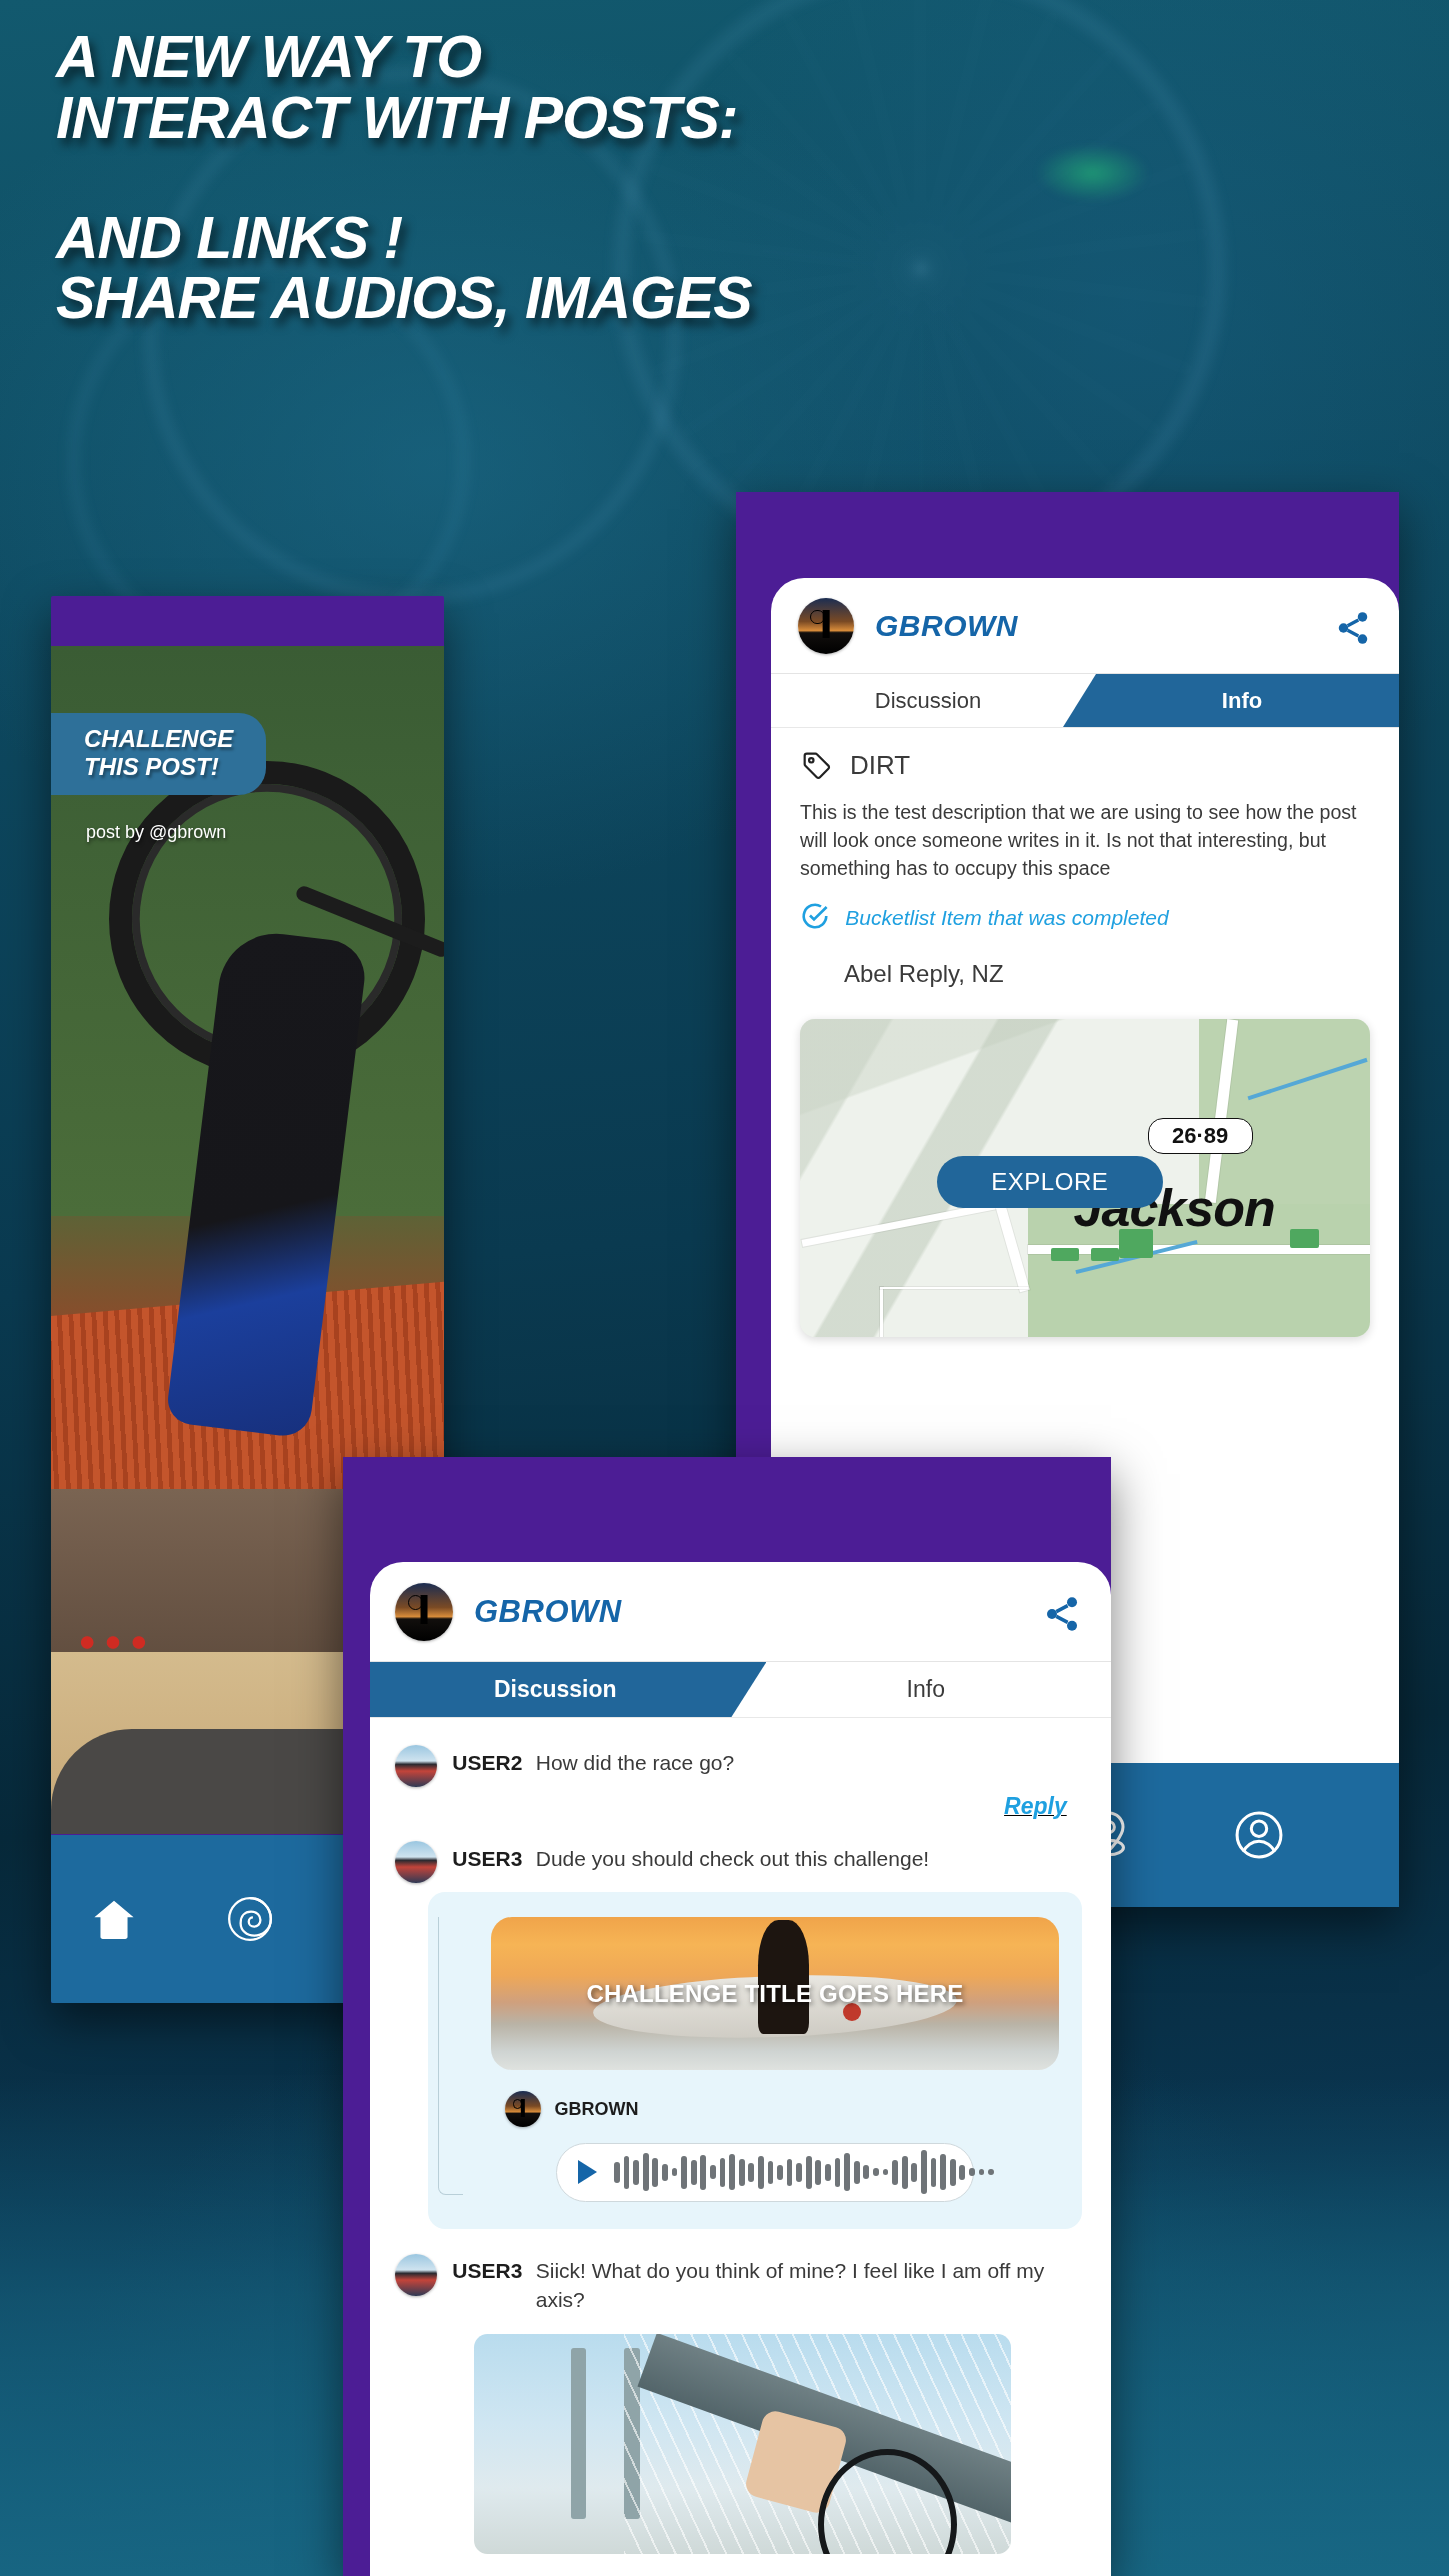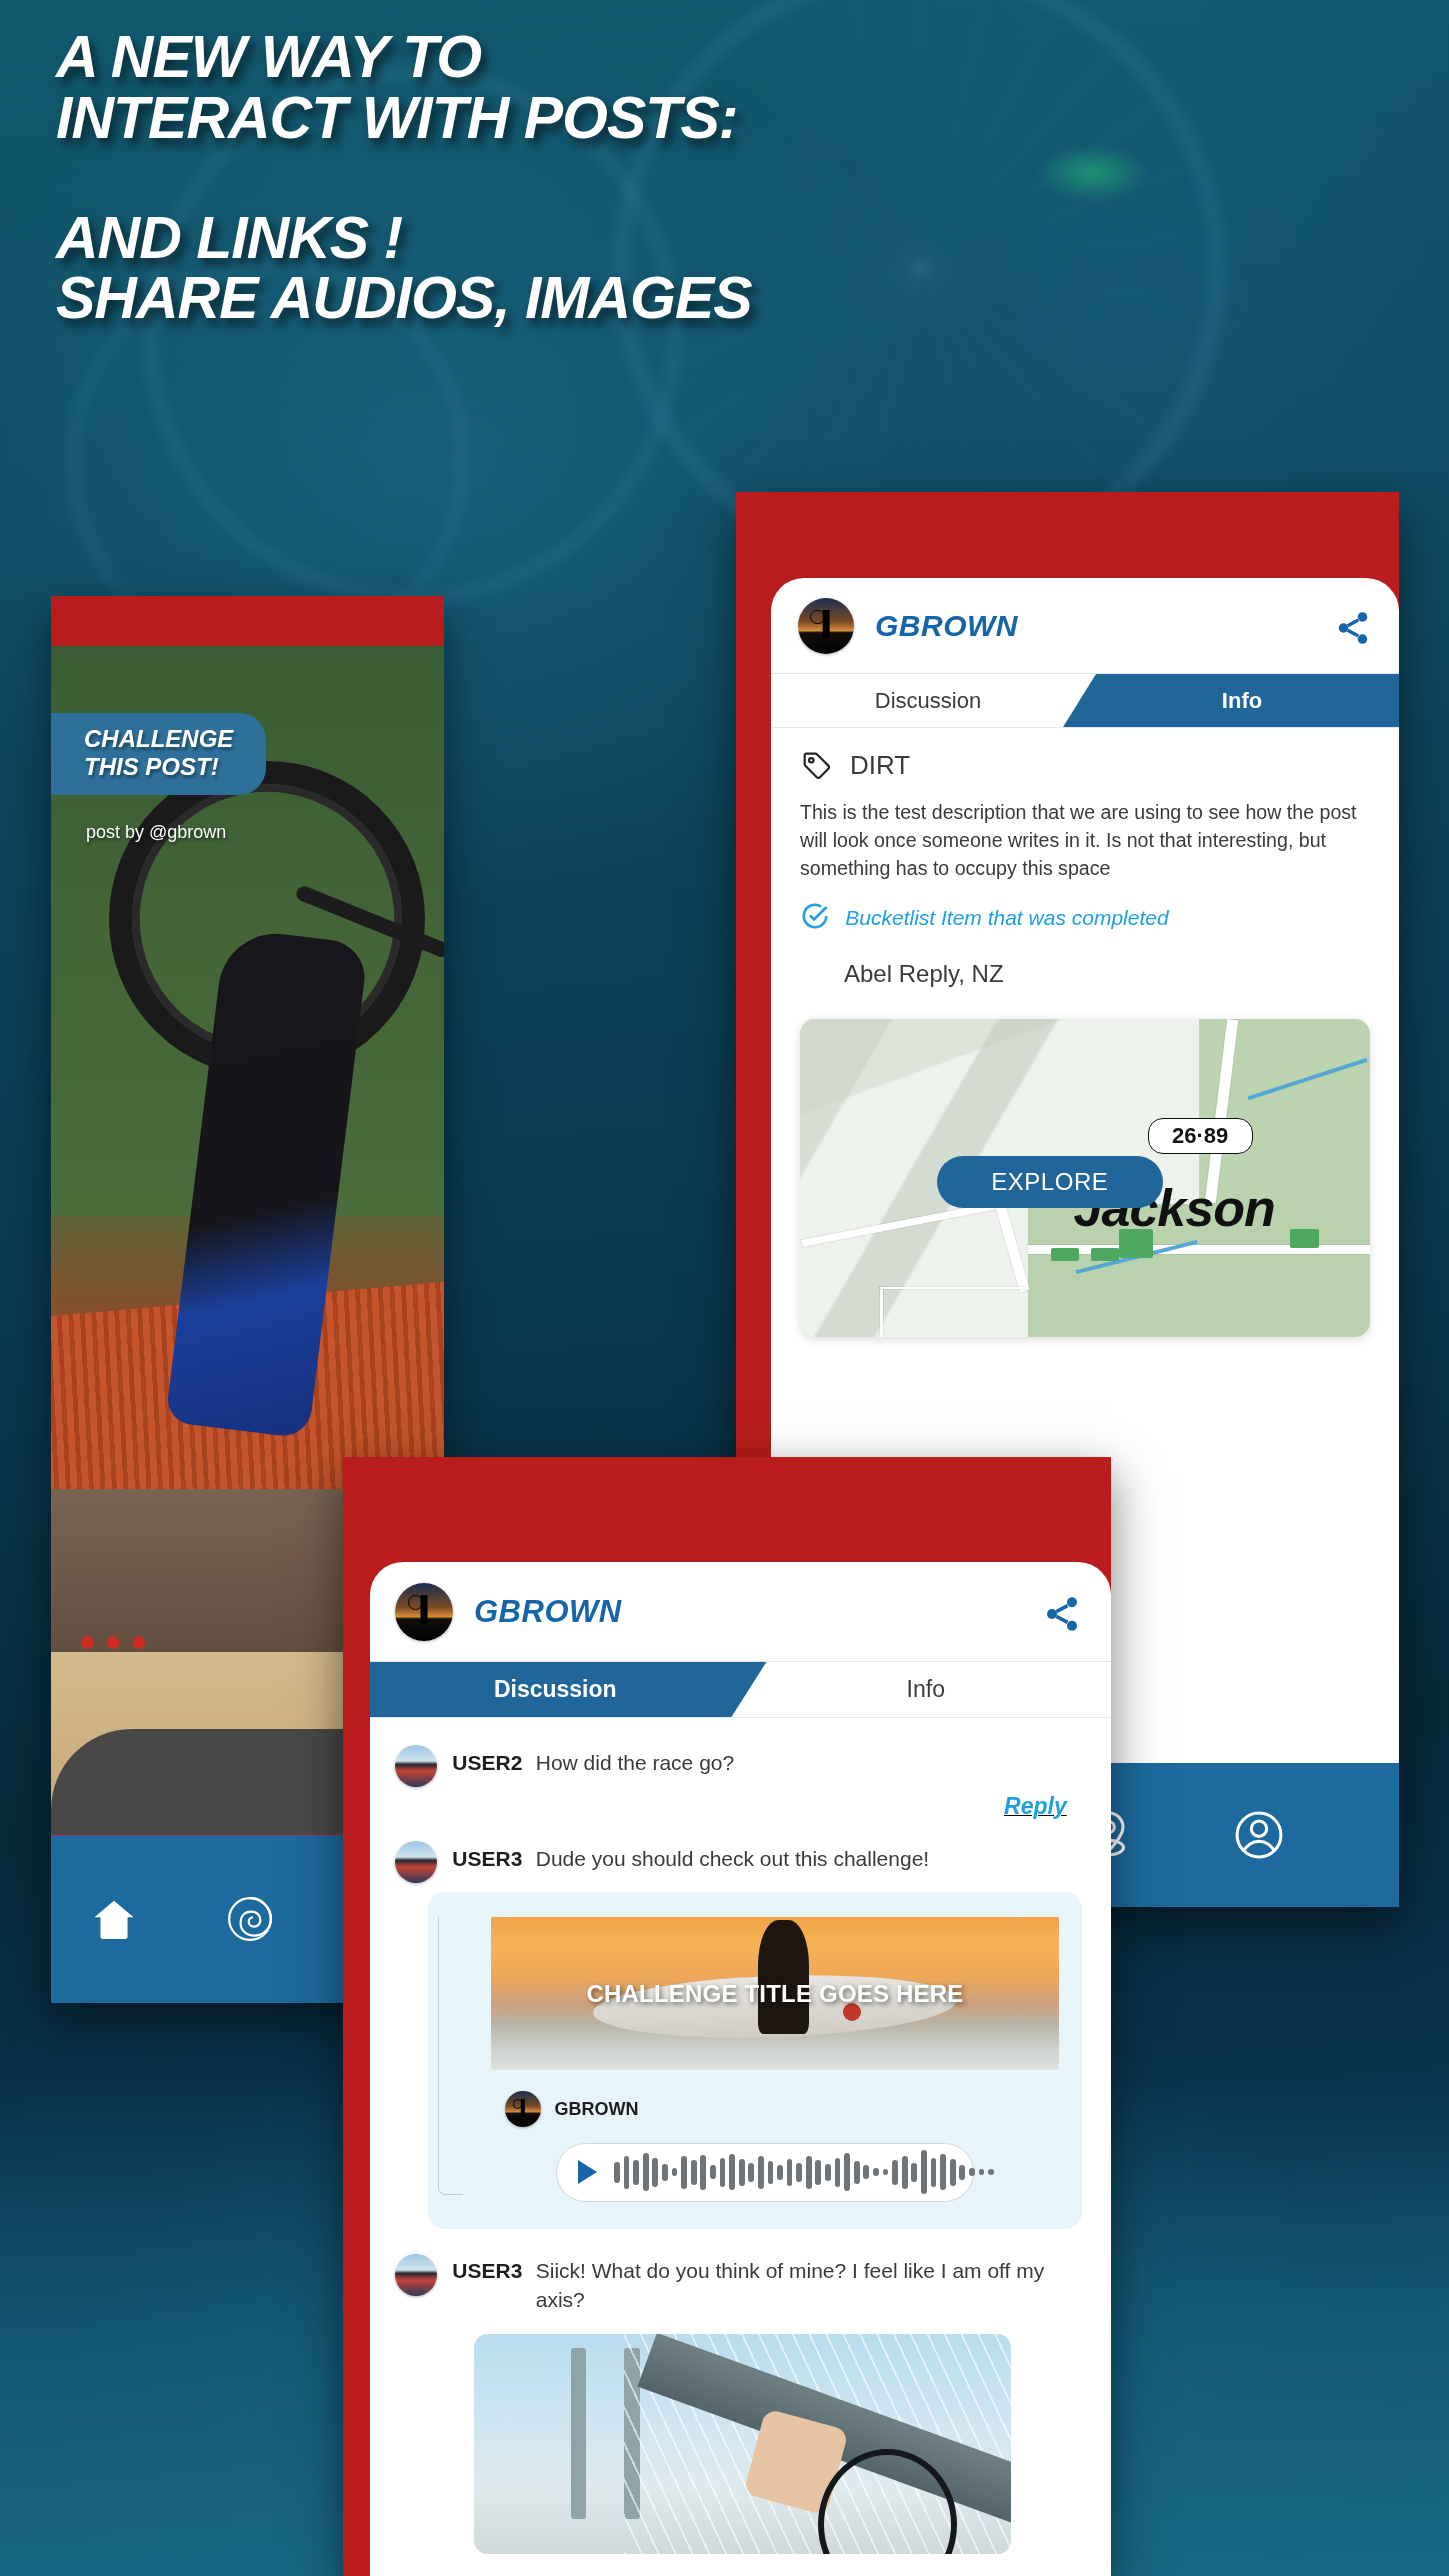--- a/index.html
+++ b/index.html
@@ -60,21 +60,21 @@
     letter-spacing: -1px;
     font-stretch: condensed;
     text-shadow: 4.8px 6.7px 9.6px rgba(0,0,0,0.55);
     white-space: nowrap;
   }
   #headline .gap { height: 59px; }
 
   
   .phone {
     position: absolute;
-    background: #b91c1c;
+    background: #4c1d95;
     box-shadow: 0 17px 46px rgba(0,0,0,0.5);
     overflow: hidden;
   }
   .screen-card {
     position: absolute;
     background: #ffffff;
     overflow: hidden;
   }
   .bottomnav {
     position: absolute; left: 0; right: 0; bottom: 0;
@@ -250,21 +250,21 @@
 
   
   .msg { display:flex; align-items:flex-start; }
   .msg .uname { font-weight:700; color:#1d1d1d; flex:none; }
   .msg .utext { color:#3a3a3a; }
   .reply-link { color:#1fa0e0; font-weight:800; font-style:italic; cursor:pointer; }
   .challenge-card {
     background:#e7f5fb; border-radius:17px; position:relative;
   }
   .challenge-banner {
-    border-radius:2px; overflow:hidden; position:relative;
+    border-radius:21px; overflow:hidden; position:relative;
     background: linear-gradient(180deg,#f0a44a 0%,#f6b455 18%,#efa857 38%,#cfa07e 56%,#b9b3a6 70%,#cfd4d2 88%,#dfe2df 100%);
   }
   .challenge-banner .surfer {
     position:absolute; left:47%; top:2%; width:9%; height:74%;
     background:#1d1510; border-radius:40% 40% 10% 10%;
   }
   .challenge-banner .board {
     position:absolute; left:18%; top:38%; width:64%; height:40%;
     background: linear-gradient(180deg,#e8e6e0,#cfccc4);
     border-radius:50%/50%;

